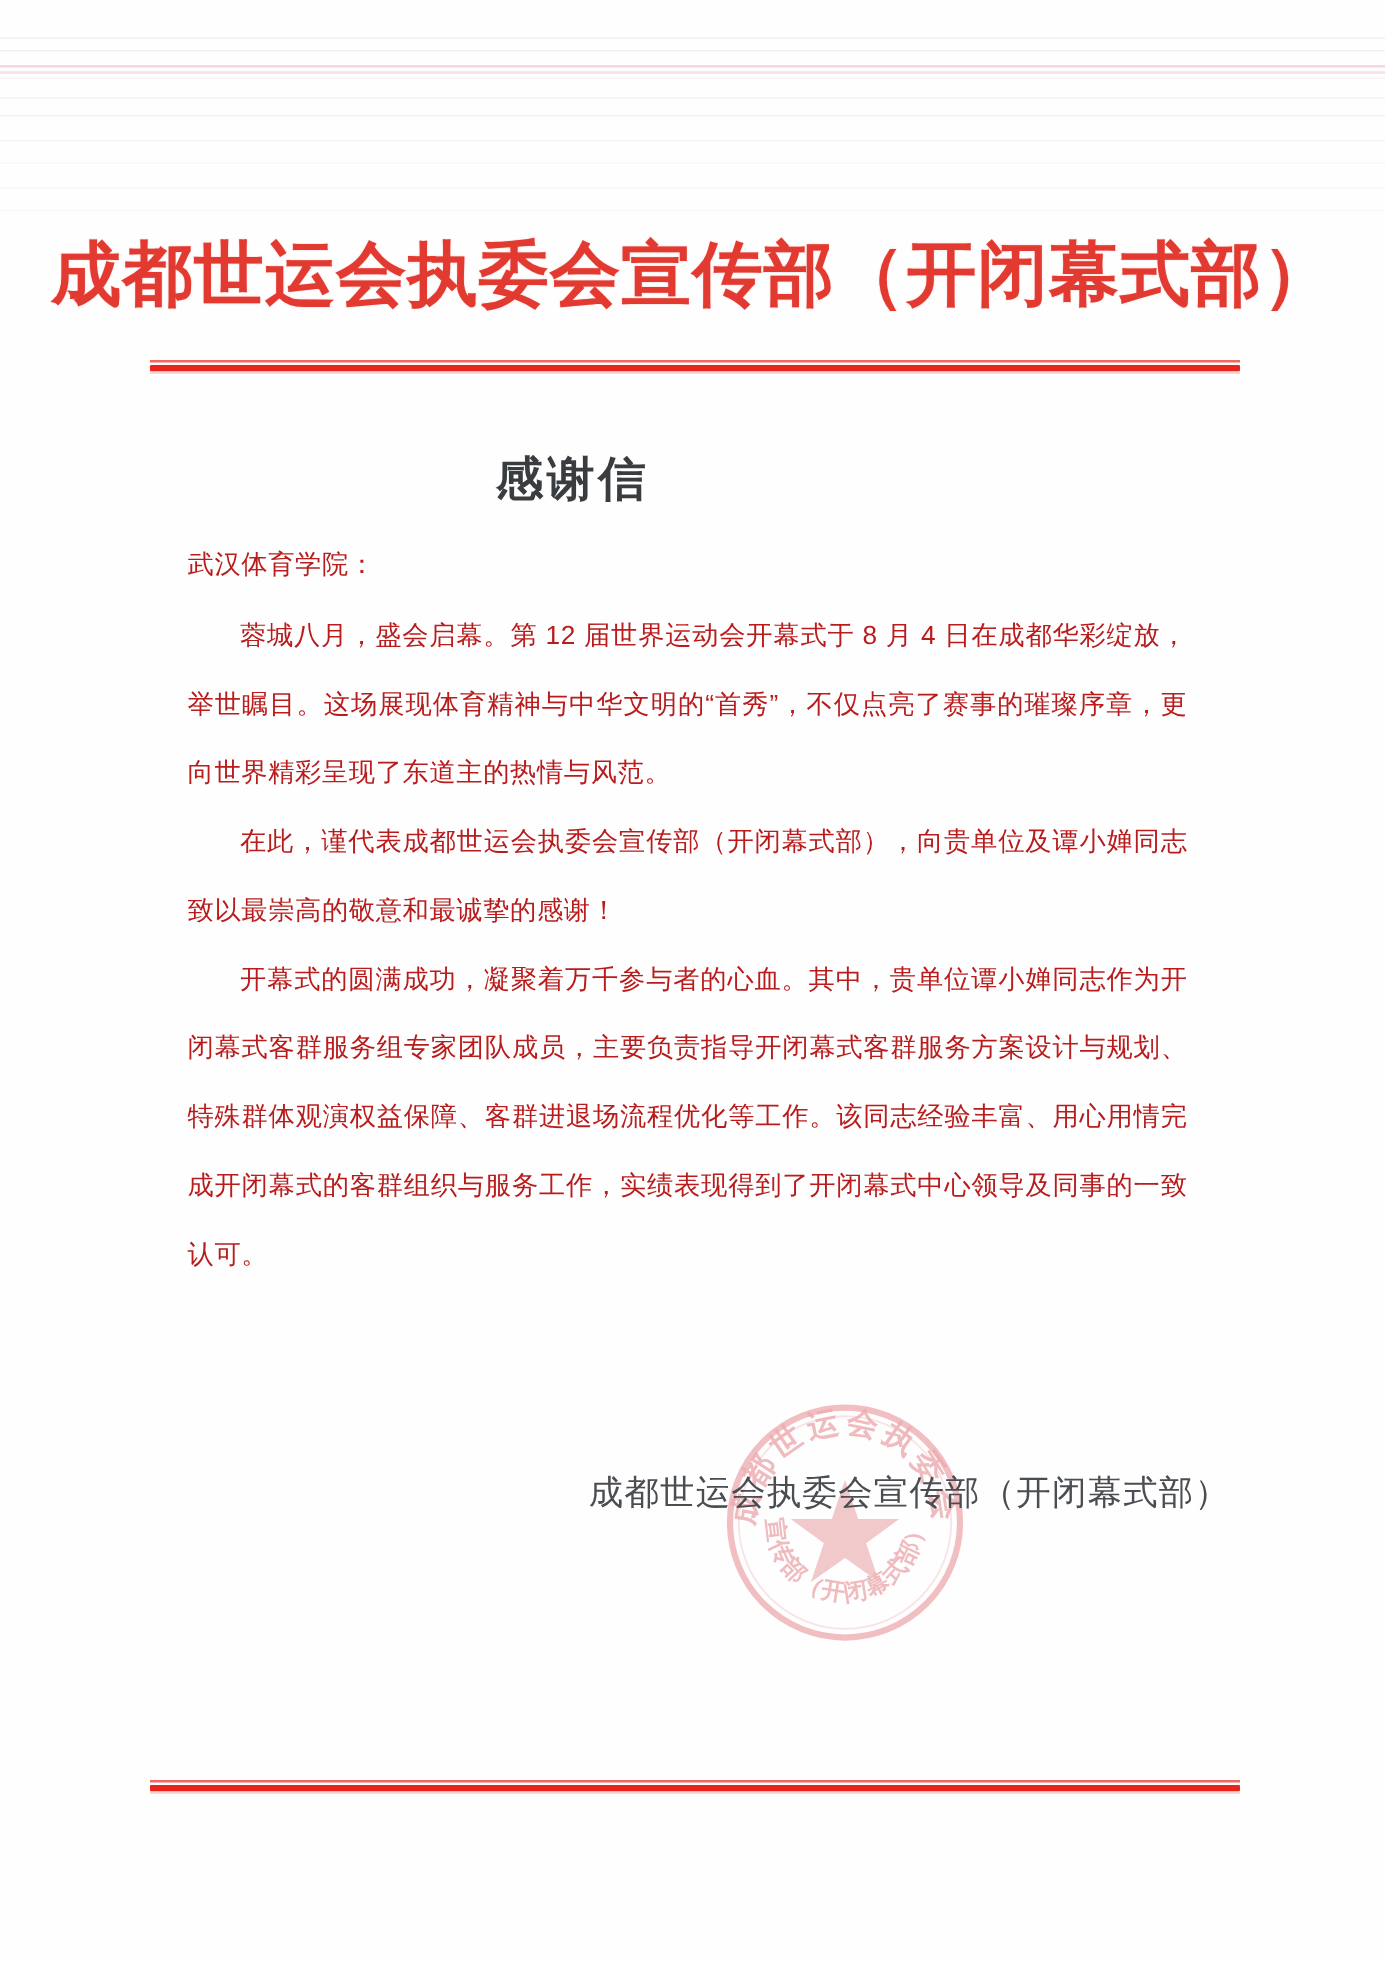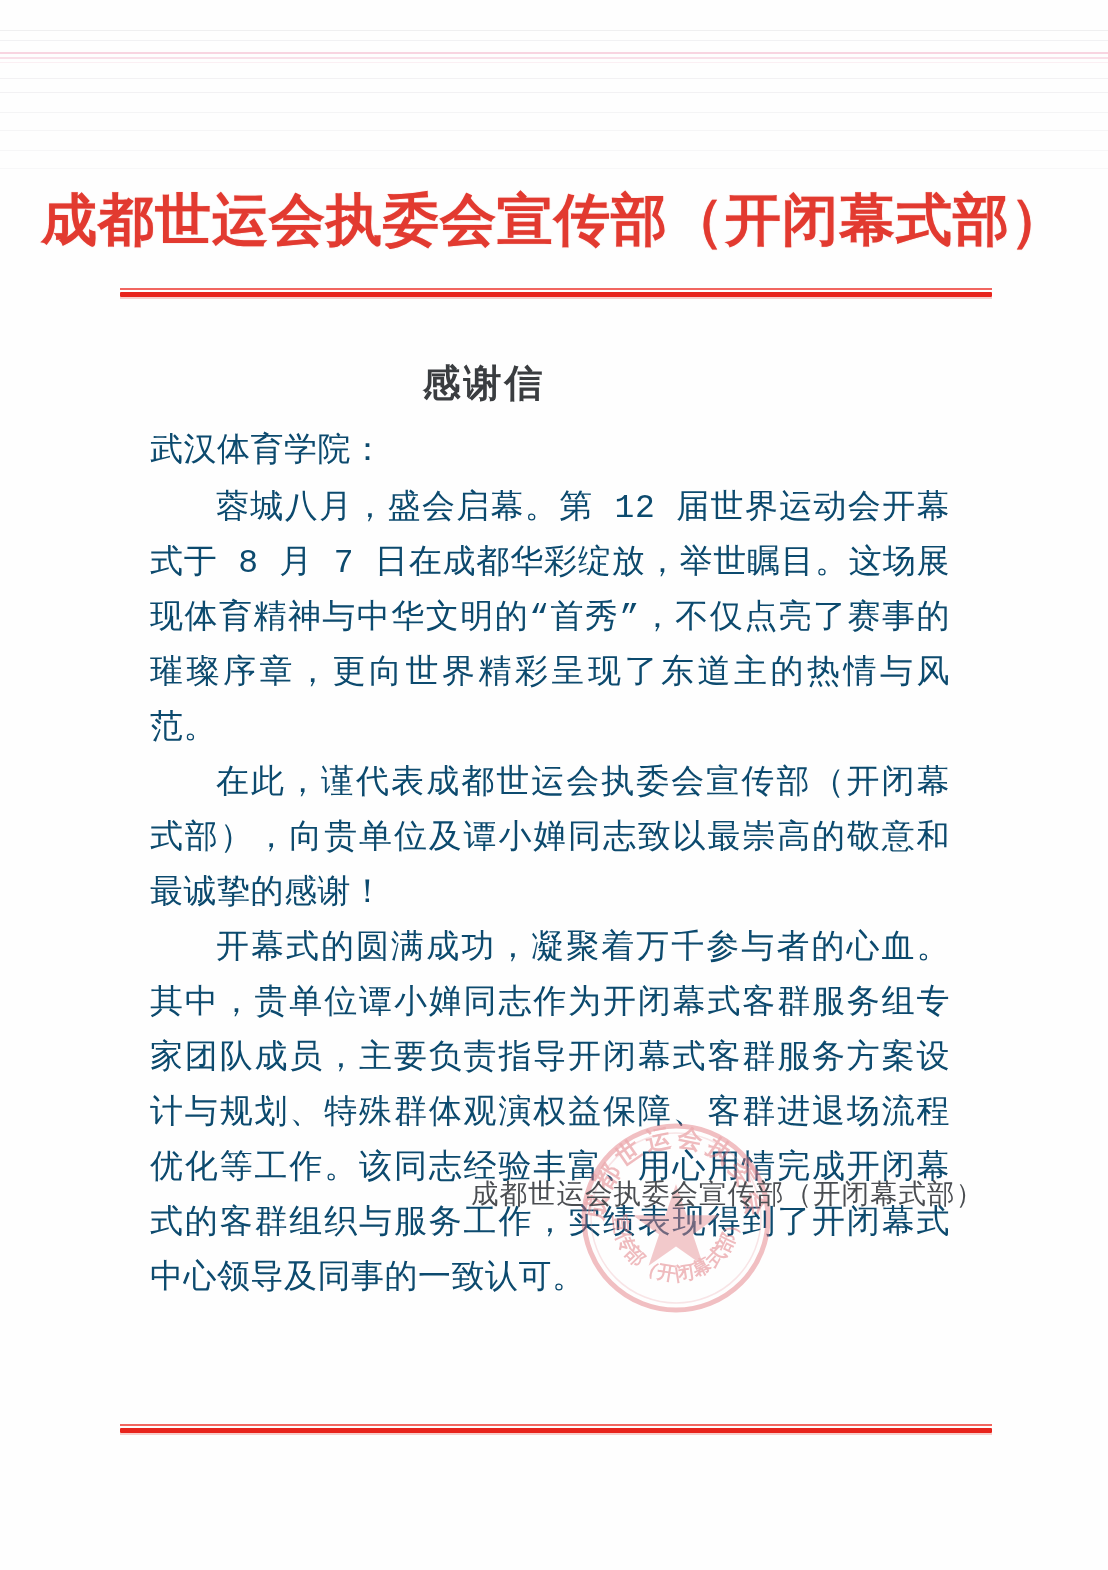--- a/index.html
+++ b/index.html
@@ -92,35 +92,34 @@
     position: absolute;
     left: 0;
     top: 358px;
     width: 916px;
     text-align: center;
     font-size: 38px;
     font-weight: bold;
     letter-spacing: 3px;
     color: #3a3d40;
     font-family: "Liberation Serif", "DejaVu Serif", serif;
-    margin-left: 26px;
   }
 
   .body-block {
     position: absolute;
     left: 150px;
     top: 424px;
     width: 800px;
-    color: #0c4a6e;
-    font-size: 33px;
+    color: #b91c1c;
+    font-size: 21px;
     line-height: 55px;
     letter-spacing: .5px;
     text-align: justify;
     text-justify: inter-character;
-    font-family: Liberation Mono, monospace;
+    font-family: Liberation Sans, sans-serif;
   }
   .salutation {
     margin: 0 0 2px 0;
     text-align: left;
   }
   .para {
     margin: 0;
     text-indent: 2em;
   }
 
@@ -179,21 +178,21 @@
     <div class="rule-thin"></div>
     <div class="rule-gap"></div>
     <div class="rule-thick"></div>
     <div class="rule-echo"></div>
   </div>
 
   <div class="doc-title">感谢信</div>
 
   <div class="body-block">
     <p class="salutation">武汉体育学院：</p>
-    <p class="para">蓉城八月，盛会启幕。第 12 届世界运动会开幕式于 8 月 7 日在成都华彩绽放，举世瞩目。这场展现体育精神与中华文明的“首秀”，不仅点亮了赛事的璀璨序章，更向世界精彩呈现了东道主的热情与风范。</p>
+    <p class="para">蓉城八月，盛会启幕。第 12 届世界运动会开幕式于 8 月 4 日在成都华彩绽放，举世瞩目。这场展现体育精神与中华文明的“首秀”，不仅点亮了赛事的璀璨序章，更向世界精彩呈现了东道主的热情与风范。</p>
     <p class="para">在此，谨代表成都世运会执委会宣传部（开闭幕式部），向贵单位及谭小婵同志致以最崇高的敬意和最诚挚的感谢！</p>
     <p class="para">开幕式的圆满成功，凝聚着万千参与者的心血。其中，贵单位谭小婵同志作为开闭幕式客群服务组专家团队成员，主要负责指导开闭幕式客群服务方案设计与规划、特殊群体观演权益保障、客群进退场流程优化等工作。该同志经验丰富、用心用情完成开闭幕式的客群组织与服务工作，实绩表现得到了开闭幕式中心领导及同事的一致认可。</p>
   </div>
 
   <div class="seal">
     <svg width="200" height="200" viewBox="0 0 200 200" aria-hidden="true">
       <defs>
         <path id="sealTopArc" d="M 28,100 A 72,72 0 0 1 172,100"></path>
         <path id="sealBottomArc" d="M 38,100 A 62,62 0 0 0 162,100"></path>
       </defs>

